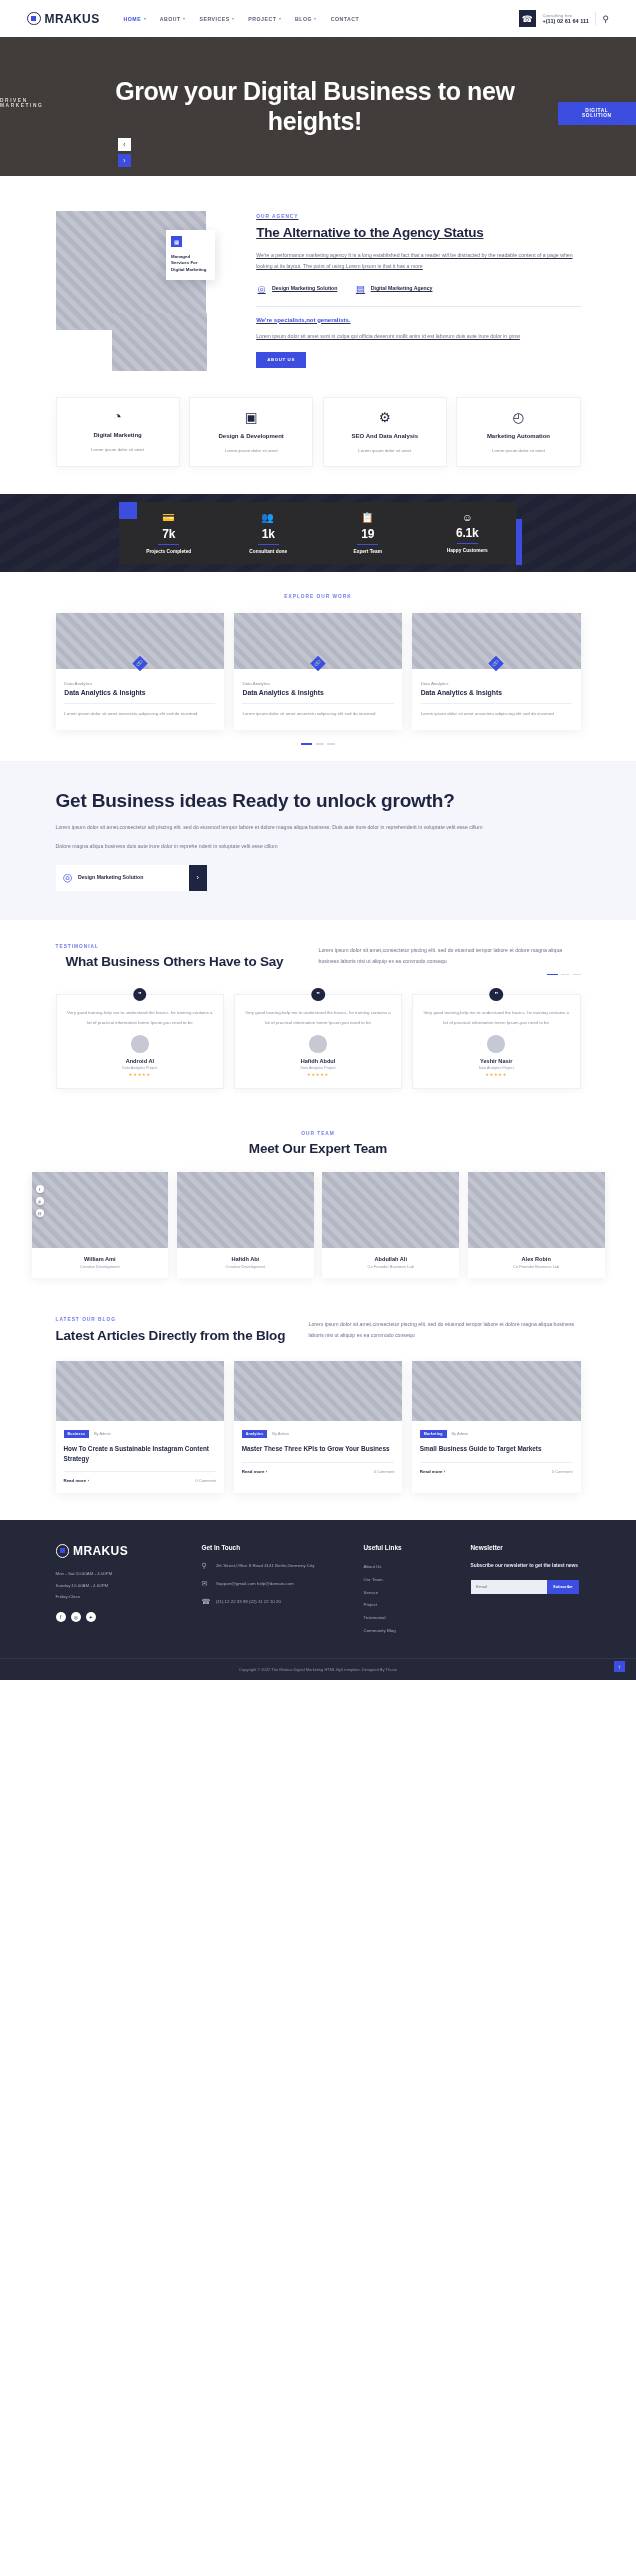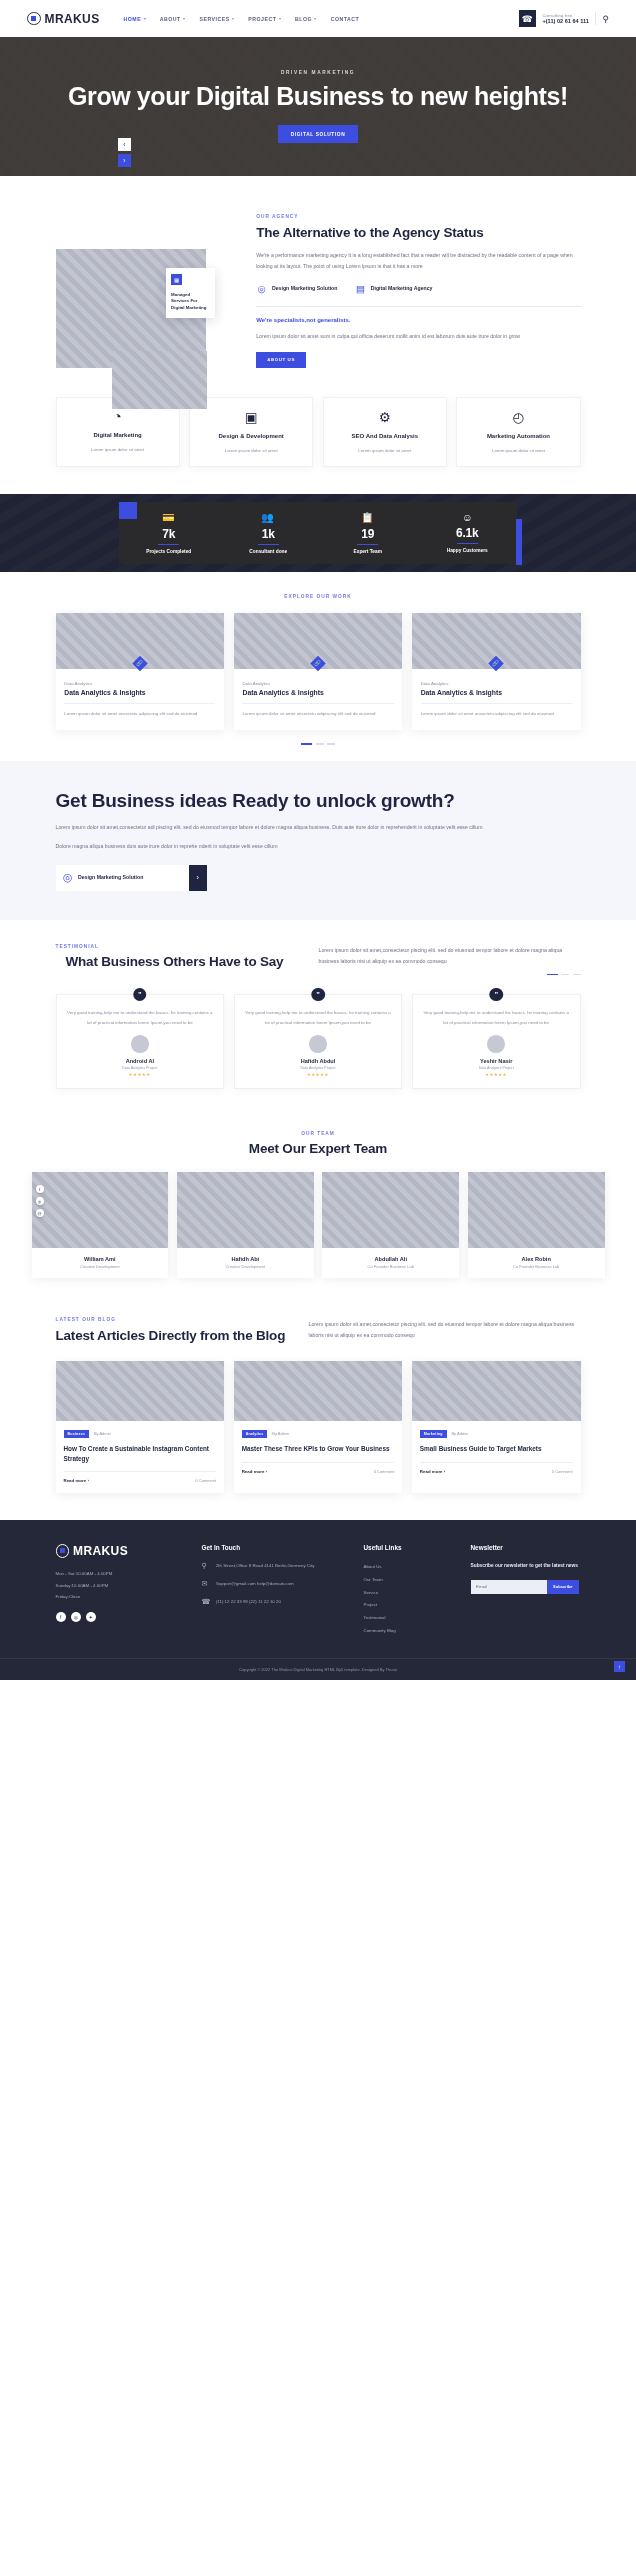--- a/index.html
+++ b/index.html
@@ -23,32 +23,32 @@
   .caret { width:0;height:0;border-left:1.6px solid transparent;border-right:1.6px solid transparent;border-top:2.4px solid currentColor; opacity:.7;}
   .header-right { margin-left:auto; display:flex; align-items:center; gap:6.4px; }
   .call-box { width:17.5px;height:17.5px;background:#1f2440;display:flex;align-items:center;justify-content:center;color:#fff;font-size:8.8px;}
   .call-info span { display:block; }
   .call-lbl { font-size:4px; color:#7d83a8; letter-spacing:0.2px;}
   .call-num { font-size:5.6px; font-weight:bold; color:#1f2440;}
   .divider-v { width:0.8px;height:12.7px;background:#e3e5ef;}
   .search-ic { font-size:8.8px; color:#1f2440; }
 
   
-  .hero { height:139px; background:linear-gradient(rgba(60,56,54,.88),rgba(60,56,54,.88)), repeating-linear-gradient(120deg,#6a625e 0 5.6px,#625a56 5.6px 11px); display:flex; flex-direction:column; align-items:center; justify-content:center; position:relative;}
+  .hero { height:139px; background:linear-gradient(rgba(60,56,54,.88),rgba(60,56,54,.88)), repeating-linear-gradient(120deg,#6a625e 0 5.6px,#625a56 5.6px 11px); display:flex; flex-direction:row; align-items:center; justify-content:center; position:relative;}
   .hero-sub { font-size:4.8px; letter-spacing:1.6px; color:#d8d6d4; font-weight:bold; margin-bottom:7.2px;}
   .hero-h1 { font-size:25px; line-height:1.18; font-weight:bold; color:#fff; text-align:center; letter-spacing:-0.4px;}
   .hero-btn { margin-top:13.5px; background:#3c4de0; color:#fff; font-size:4.8px; font-weight:bold; letter-spacing:0.6px; padding:6.4px 12.7px; border:none; cursor:pointer;}
   .hero-dots { position:absolute; left:118px; bottom:9.5px; display:flex; flex-direction:column; gap:3.2px;}
   .hero-dots div { width:12.7px;height:12.7px; display:flex;align-items:center;justify-content:center; font-size:6.4px;}
   .hd-w { background:#fff; color:#1f2440;}
   .hd-b { background:#3c4de0; color:#fff;}
 
   
   .about { padding:35px 0 20.7px; }
-  .about-row { display:flex; gap:20.7px; align-items:flex-end; }
+  .about-row { display:flex; gap:20.7px; align-items:flex-start;text-decoration:underline; }
   .about-imgs { width:180px; position:relative; }
   .ph { background:#b9bcc7; background-image:repeating-linear-gradient(45deg,#c2c5d0 0 4.8px,#b3b7c4 4.8px 9.5px); }
   .ph-main { width:150px; height:119px; }
   .ph-sec { width:95px; height:58px; position:absolute; left:56px; top:102px;}
   .badge-card { position:absolute; left:110px; top:19px; width:49px; background:#fff; box-shadow:0 3.2px 11px rgba(20,24,60,.16); padding:6.4px 5.6px;}
   .badge-card .bc-ic { width:11px;height:11px;background:#3c4de0; margin-bottom:4.8px; display:flex;align-items:center;justify-content:center;color:#fff;font-size:5.6px;}
   .badge-card .bc-t { font-size:4.4px; font-weight:bold; line-height:1.5; color:#1f2440;}
   .about-text { flex:1; padding-top:3.2px;}
   .eyebrow { font-size:4.8px; letter-spacing:1px; font-weight:bold; color:#6f7ae8; margin-bottom:5.6px; text-transform:uppercase;}
   .h2 { font-size:13.5px; line-height:1.25; font-weight:bold; color:#1f2440; letter-spacing:-0.2px;}

